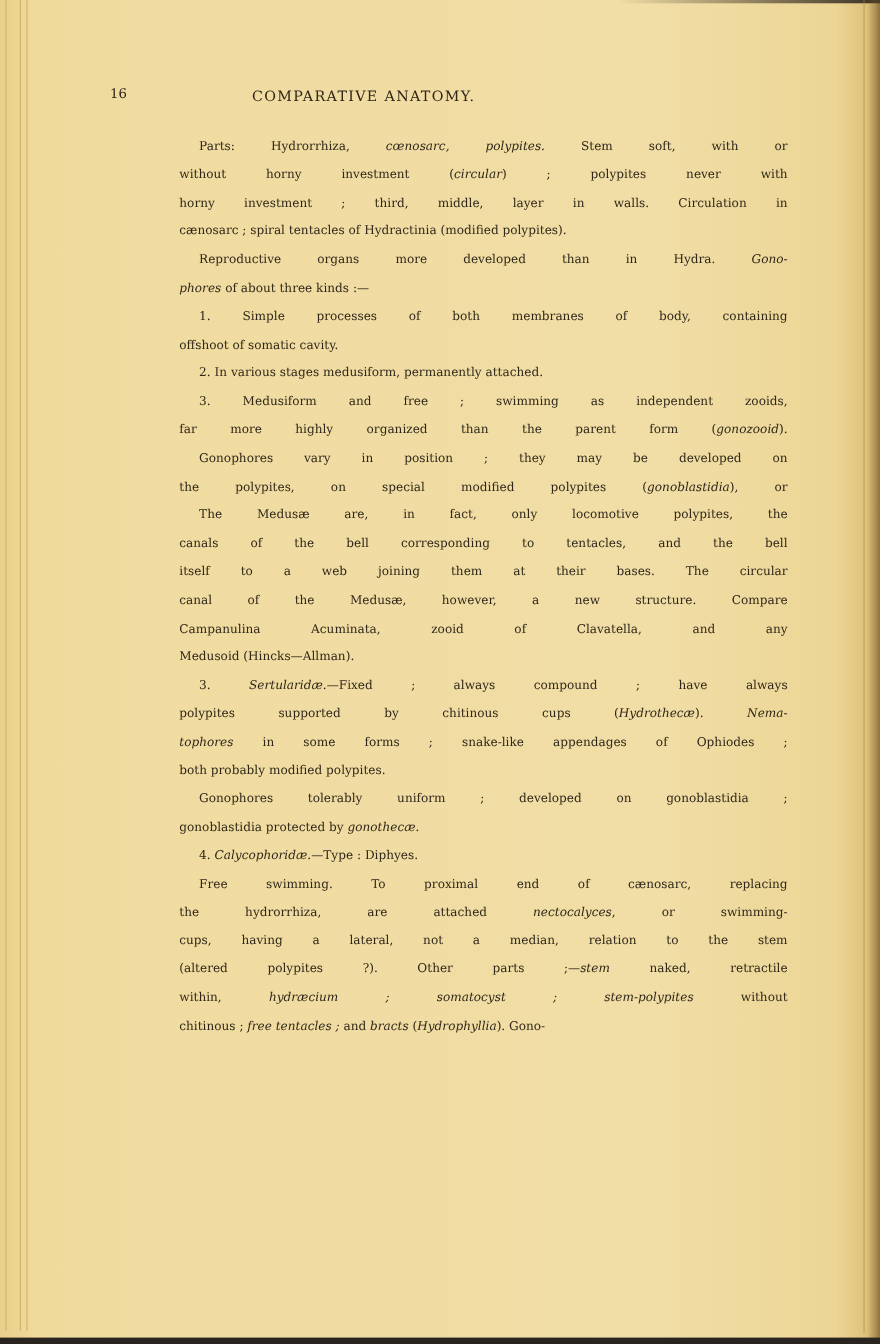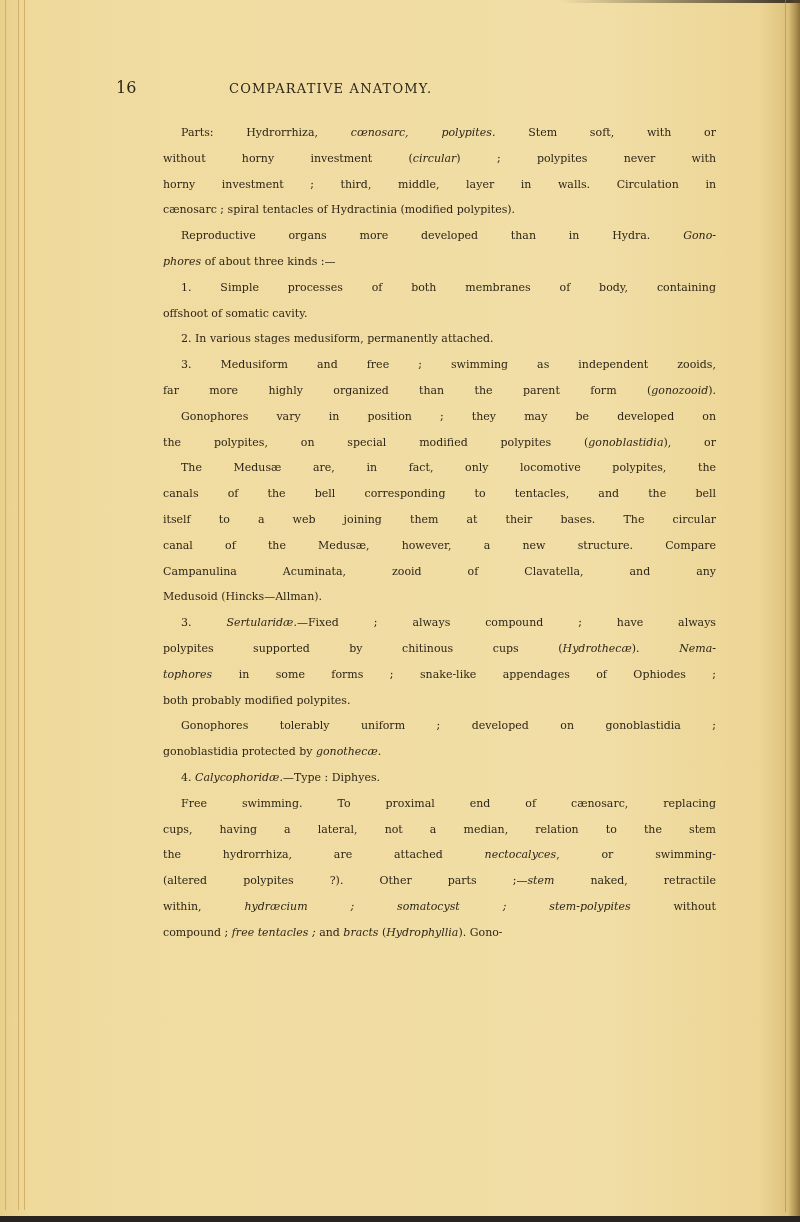--- a/index.html
+++ b/index.html
@@ -16,21 +16,21 @@
   .edge-line { position: absolute; top: 0; bottom: 12px; width: 1px; background: #c9a45a; opacity: .75; }
   .edge-line.l1 { left: 5px; }
   .edge-line.l2 { left: 18px; }
   .edge-line.l3 { left: 24px; }
   .right-shadow { position: absolute; top: 0; right: 0; width: 12px; height: 1222px; background: linear-gradient(90deg, rgba(120,90,40,0) 0, rgba(120,90,40,.35) 60%, rgba(90,70,30,.55) 100%); }
   .right-line { position: absolute; top: 0; bottom: 10px; right: 14px; width: 1px; background: #a8884a; opacity: .6; }
   .top-bar { position: absolute; top: 0; left: 560px; right: 0; height: 3px; background: linear-gradient(90deg, rgba(60,50,30,0), #3a3226); }
   .bottom-bar { position: absolute; left: 0; right: 0; bottom: 0; height: 6px; background: #2a2420; }
 
   .running-head { position: absolute; top: 78px; left: 100px; width: 620px; height: 30px; }
-  .page-number { position: absolute; left: 16px; top: 0; font-size: 16px; }
+  .page-number { position: absolute; left: 0; top: 0; font-size: 12px; }
   .head-title { position: absolute; left: 129px; top: 3px; font-size: 13px; letter-spacing: 1.2px; }
 
   .text { position: absolute; left: 163px; top: 120px; width: 553px; font-size: 11px; line-height: 25.8px; }
   .text p { margin: 0; text-align: justify; text-align-last: justify; }
   .text p.last { text-align-last: left; }
   .text p.indent { text-indent: 18px; }
   .text i { font-style: italic; }
 </style>
 </head>
 <body>
@@ -70,19 +70,19 @@
       <p><span>Campanulina Acuminata, zooid of Clavatella, and any</span></p>
       <p class="last"><span>Medusoid (Hincks—Allman).</span></p>
       <p class="indent"><span>3. </span><i>Sertularidæ.</i><span>—Fixed ; always compound ; have always</span></p>
       <p><span>polypites supported by chitinous cups (</span><i>Hydrothecæ</i><span>). </span><i>Nema-</i></p>
       <p><i>tophores</i><span> in some forms ; snake-like appendages of Ophiodes ;</span></p>
       <p class="last"><span>both probably modified polypites.</span></p>
       <p class="indent"><span>Gonophores tolerably uniform ; developed on gonoblastidia ;</span></p>
       <p class="last"><span>gonoblastidia protected by </span><i>gonothecæ.</i></p>
       <p class="indent last"><span>4. </span><i>Calycophoridæ.</i><span>—Type : Diphyes.</span></p>
       <p class="indent"><span>Free swimming. To proximal end of cænosarc, replacing</span></p>
+      <p><span>the hydrorrhiza, are attached </span><i>nectocalyces</i><span>, or swimming-</span></p>
       <p><span>cups, having a lateral, not a median, relation to the stem</span></p>
-      <p><span>the hydrorrhiza, are attached </span><i>nectocalyces</i><span>, or swimming-</span></p>
       <p><span>(altered polypites ?). Other parts ;—</span><i>stem</i><span> naked, retractile</span></p>
       <p><span>within, </span><i>hydræcium ; somatocyst ; stem-polypites</i><span> without</span></p>
-      <p class="last"><span>compound ; </span><i>free tentacles ;</i><span> and </span><i>bracts</i><span> (</span><i>Hydrophyllia</i><span>). Gono-</span></p>
+      <p class="last"><span>chitinous ; </span><i>free tentacles ;</i><span> and </span><i>bracts</i><span> (</span><i>Hydrophyllia</i><span>). Gono-</span></p>
     </div>
 </div>
 
 </body></html>

